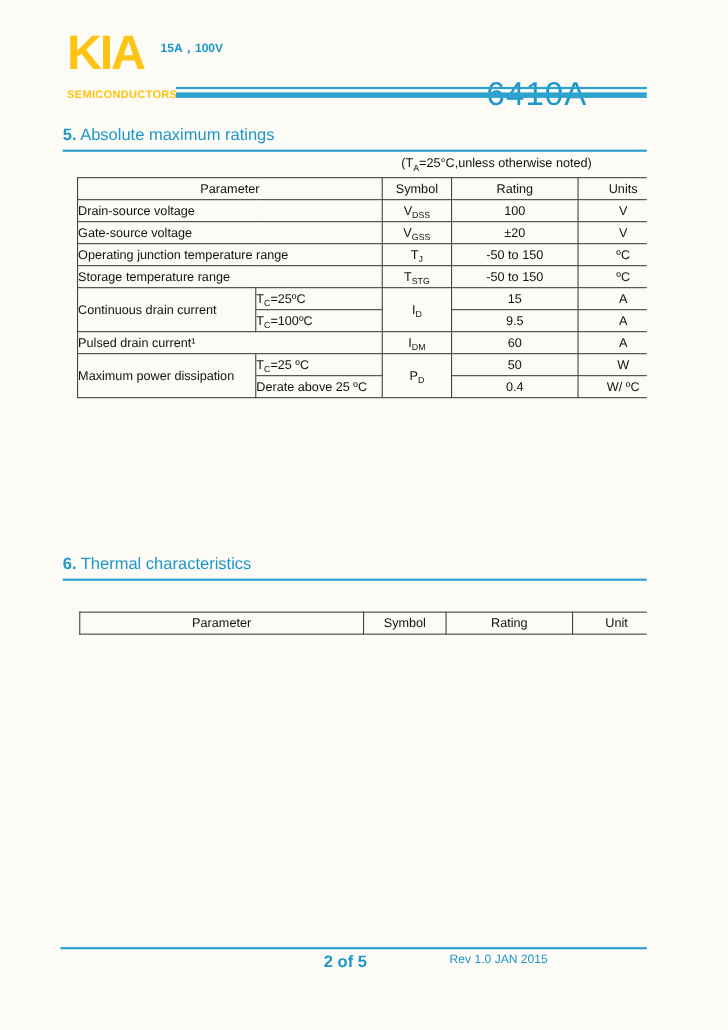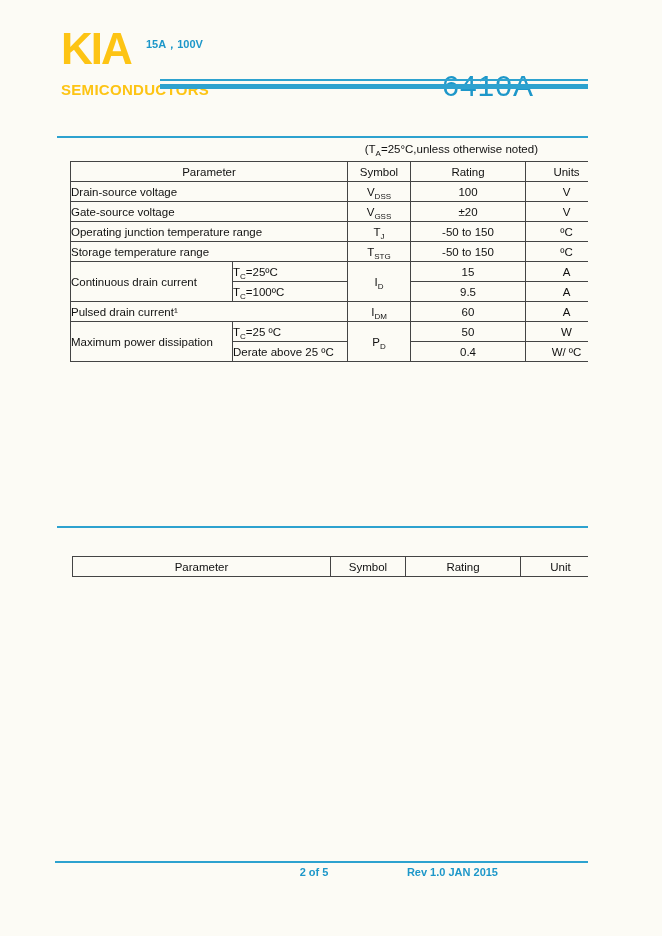--- a/index.html
+++ b/index.html
@@ -21,21 +21,21 @@
   .page{position:relative;width:588px;height:936px;overflow:hidden;}
 
   
   .brand{
     position:absolute;left:61px;top:26px;
     color:var(--yellow);font-size:44px;font-weight:bold;letter-spacing:-2px;
     line-height:46px;
   }
   .brand-sub{
     position:absolute;left:61px;top:81px;
-    color:var(--yellow);font-size:15px;font-weight:bold;letter-spacing:0.3px;
+    color:var(--yellow);font-size:10px;font-weight:bold;letter-spacing:0.3px;
   }
   .subtitle{
     position:absolute;left:146px;top:35px;
     color:var(--accent);font-size:11px;font-weight:bold;line-height:18px;
   }
   .part-number{
     position:absolute;top:41px;right:54px;
     color:var(--accent);font-size:30px;font-weight:normal;letter-spacing:1px;margin-top:28px;
   }
   .rule-thin{position:absolute;left:160px;top:79px;width:457px;height:2px;background:var(--rule);}
@@ -64,39 +64,42 @@
     font-size:11.5px;font-weight:normal;color:var(--ink);
     height:20px;padding:0 2px;vertical-align:middle;
     overflow:hidden;white-space:nowrap;
   }
   .cell-left{text-align:left;padding-left:0;}
   .cell-center{text-align:center;}
   td sub,th sub{font-size:8px;line-height:0;}
 
   
   .footer-line{position:absolute;left:55px;top:861px;width:562px;height:2px;background:var(--rule);}
-  .footer-page{position:absolute;left:0;top:866px;width:628px;text-align:center;color:var(--accent);font-size:11px;font-weight:bold;}
-  .footer-rev{position:absolute;top:866px;right:90px;color:var(--accent);font-size:11px;font-weight:bold;text-align:right;}
+  .footer-page{position:absolute;left:0;top:866px;width:628px;text-align:center;color:var(--accent);font-size:15px;font-weight:bold;}
+  .footer-rev{position:absolute;top:866px;right:90px;color:var(--accent);font-size:11px;font-weight:normal;text-align:right;}
 </style>
 </head>
 <body>
 
 <div class="page">
 
   <div>
     <div class="brand">KIA</div>
     <div class="brand-sub">SEMICONDUCTORS</div>
     <div class="subtitle">
       <div>15A，100V</div>
     </div>
     <div class="part-number">6410A</div>
     <div class="rule-thin"></div>
     <div class="rule-thick"></div>
   </div>
 
+  <div class="section-title title-5">
+    <span class="num">5.</span><span> Absolute maximum ratings</span>
+  </div>
   <div class="section-underline ul-5"></div>
 
   <div class="table-note">
     <span>(T</span><sub>A</sub><span>=25°C,unless otherwise noted)</span>
   </div>
 
   <table class="abs-table">
     <colgroup>
       <col style="width:162px">
         <col style="width:115px">
@@ -161,20 +164,23 @@
       <td class="cell-center">W</td>
     </tr>
     <tr>
       <td class="cell-left">Derate above 25 ºC</td>
       <td class="cell-center">0.4</td>
       <td class="cell-center">W/ ºC</td>
     </tr>
   </tbody>
     </table>
 
+  <div class="section-title title-6">
+    <span class="num">6.</span><span> Thermal characteristics</span>
+  </div>
   <div class="section-underline ul-6"></div>
 
   <table class="thermal-table">
     <colgroup>
       <col style="width:258px">
         <col style="width:75px">
         <col style="width:115px">
         <col style="width:80px">
     </colgroup>
     <tbody>

